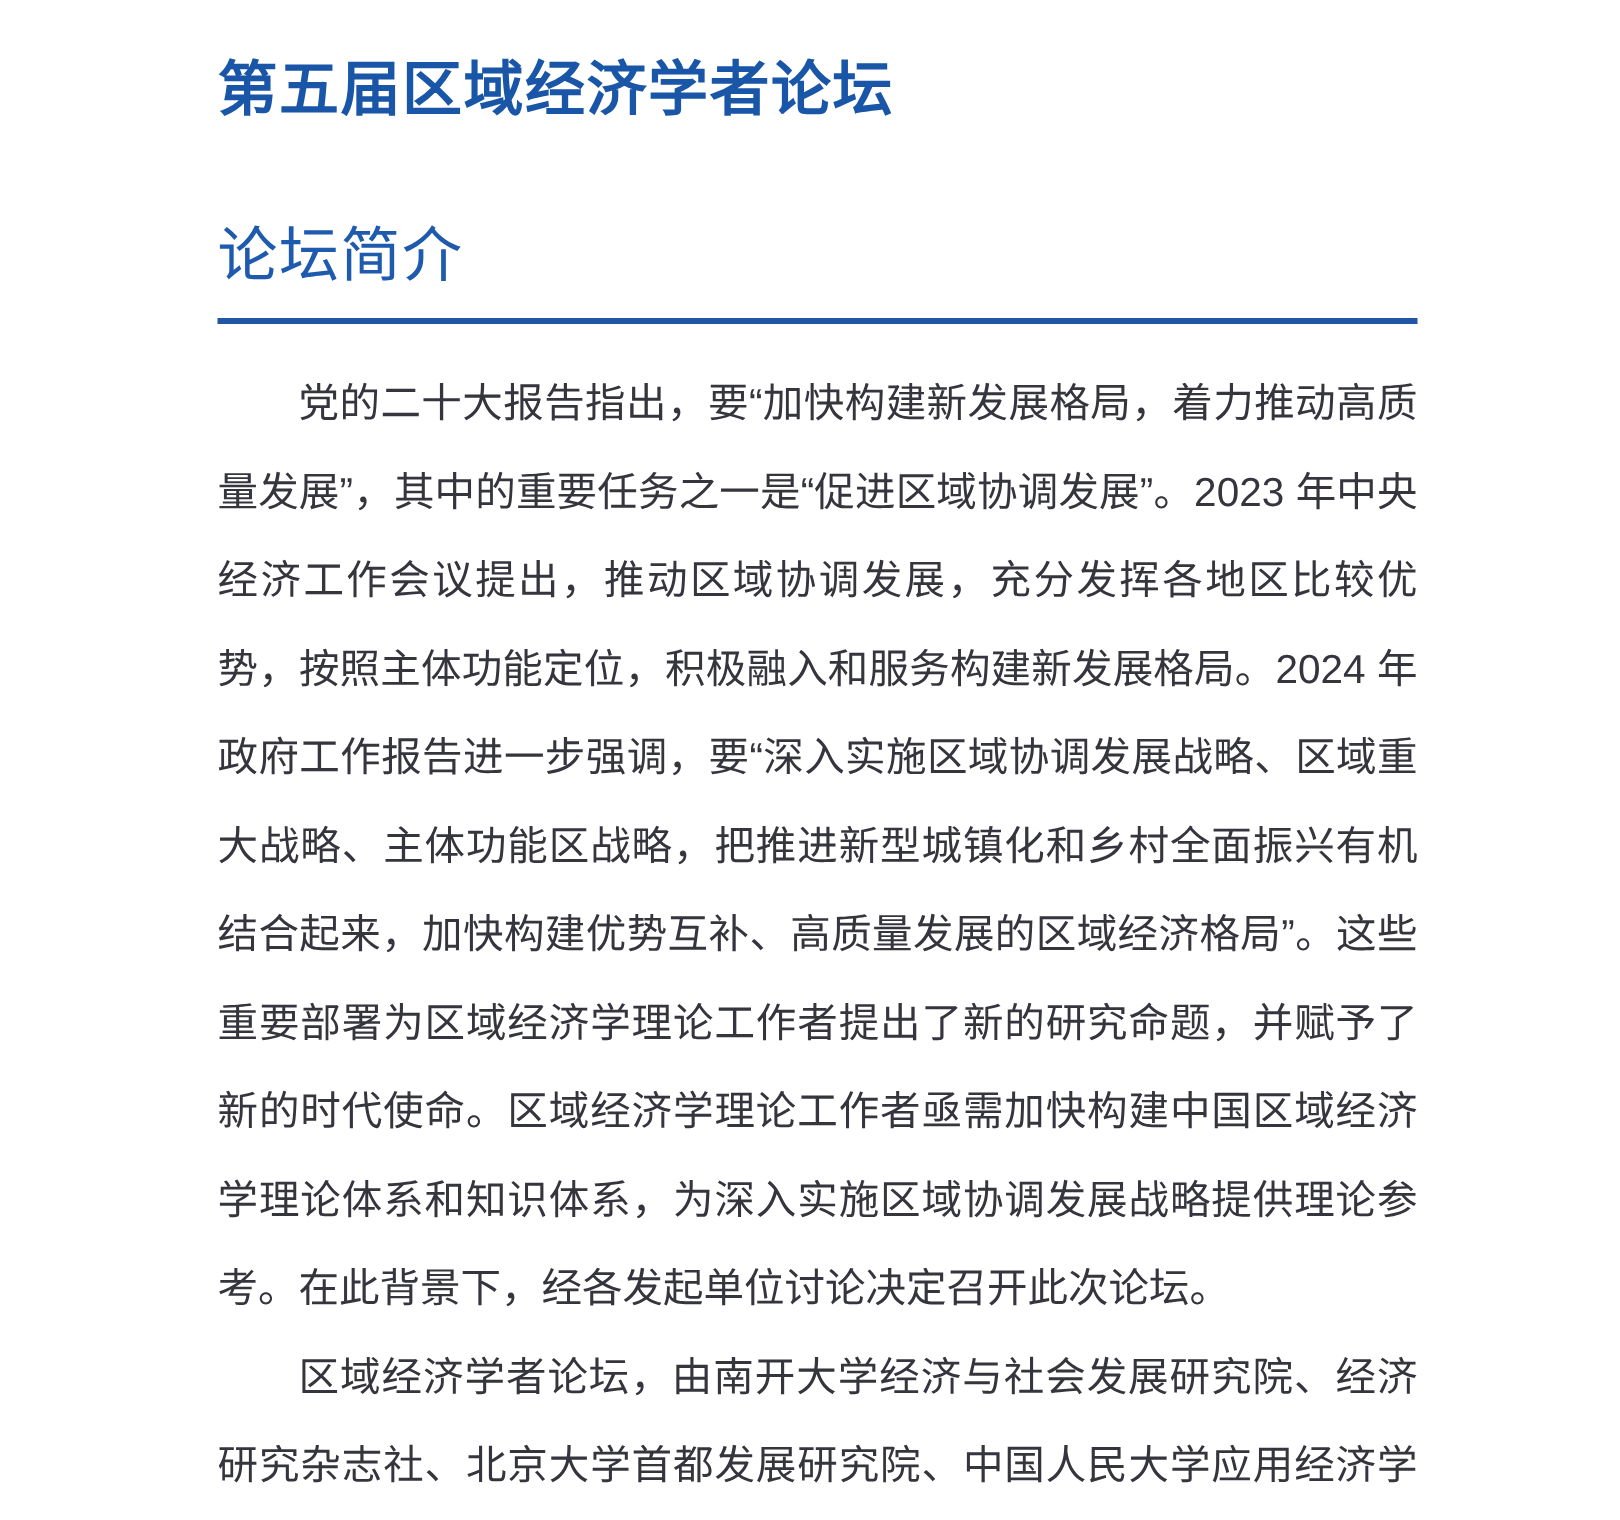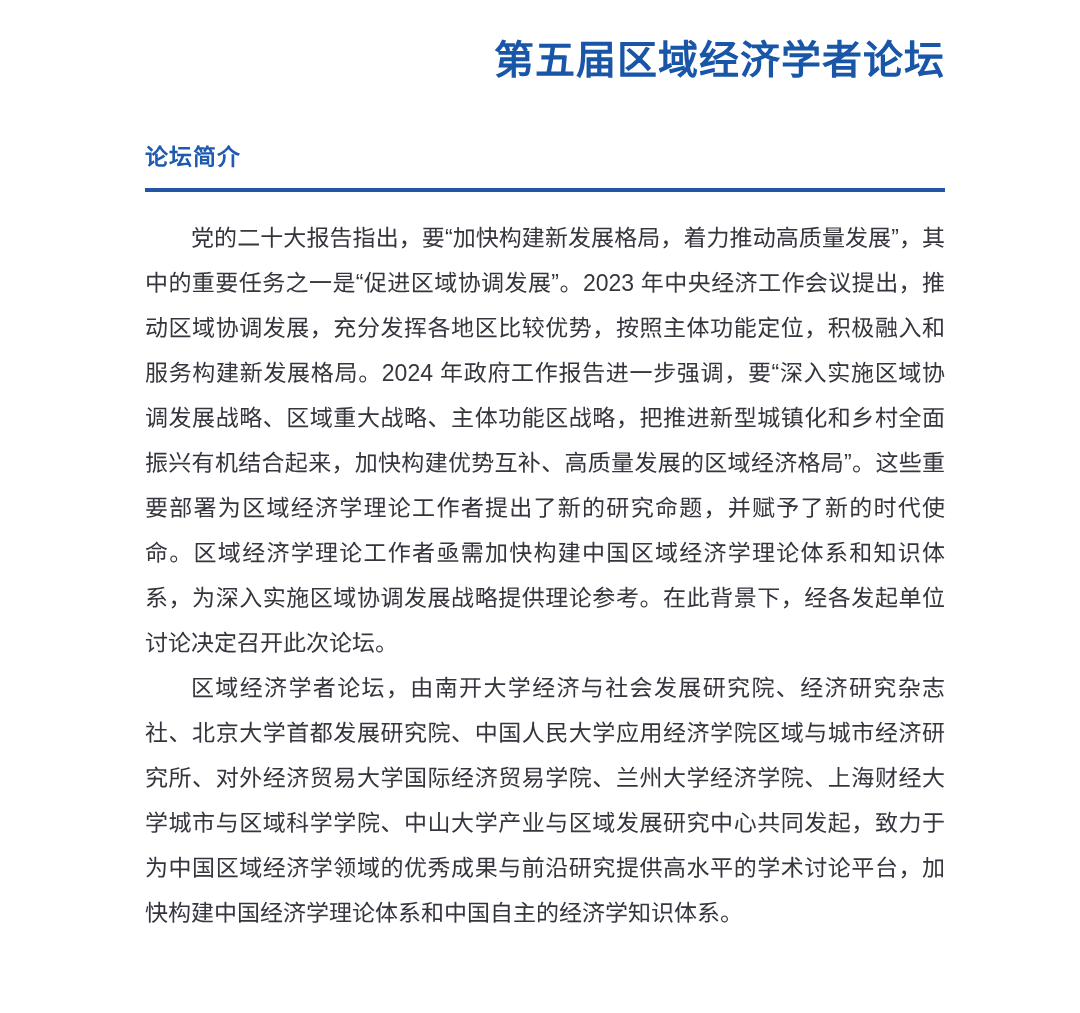--- a/index.html
+++ b/index.html
@@ -20,56 +20,56 @@
     height: 1013px;
     font-family: "Liberation Sans", "DejaVu Sans", sans-serif;
     overflow: hidden;
   }
   .page {
     width: 1080px;
     height: 1013px;
     padding: 36px 135px 0 145px;
   }
   .doc-title {
-    text-align: right;
+    text-align: left;
     color: var(--title-blue);
     font-weight: 700;
   }
   .doc-title .line1 {
     font-size: 40px;
     line-height: 1.2;
     letter-spacing: 1px;
   }
   .doc-title .line2 {
     font-size: 40px;
     line-height: 1.2;
     margin-top: 16px;
     letter-spacing: 1px;
   }
   .section-heading {
     margin: 54px 0 0 0;
     color: var(--heading-blue);
-    font-size: 23px;
-    font-weight: 700;
+    font-size: 40px;
+    font-weight: 400;
     letter-spacing: 1px;
   }
   .section-rule {
     height: 4px;
     background: var(--rule-blue);
     margin-top: 16px;
     width: 100%;
   }
   .body-copy {
     margin-top: 24px;
   }
   .body-copy p {
     margin: 0;
     color: var(--body-text);
-    font-size: 23px;
-    line-height: 45px;
+    font-size: 27px;
+    line-height: 59px;
     text-align: justify;
     text-justify: inter-ideograph;
     text-indent: 2em;
   }
 </style>
 </head>
 <body>
 
 <div class="page">
 

